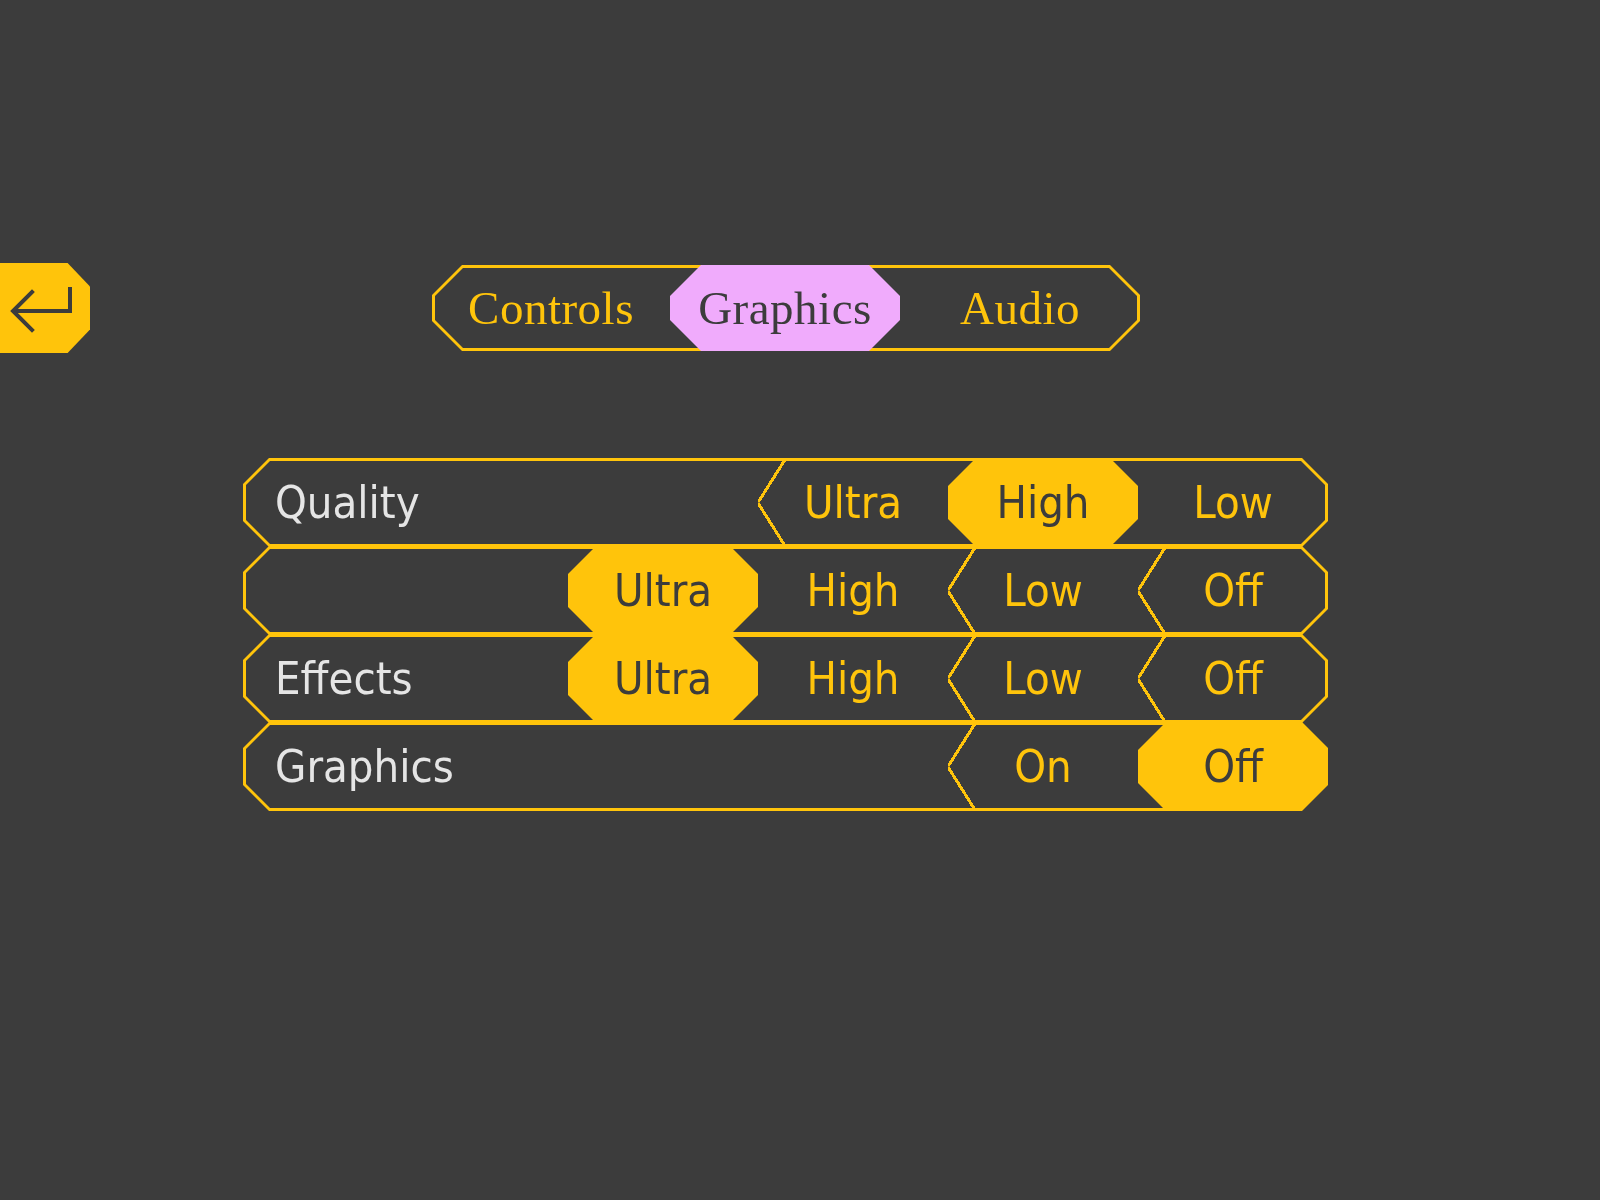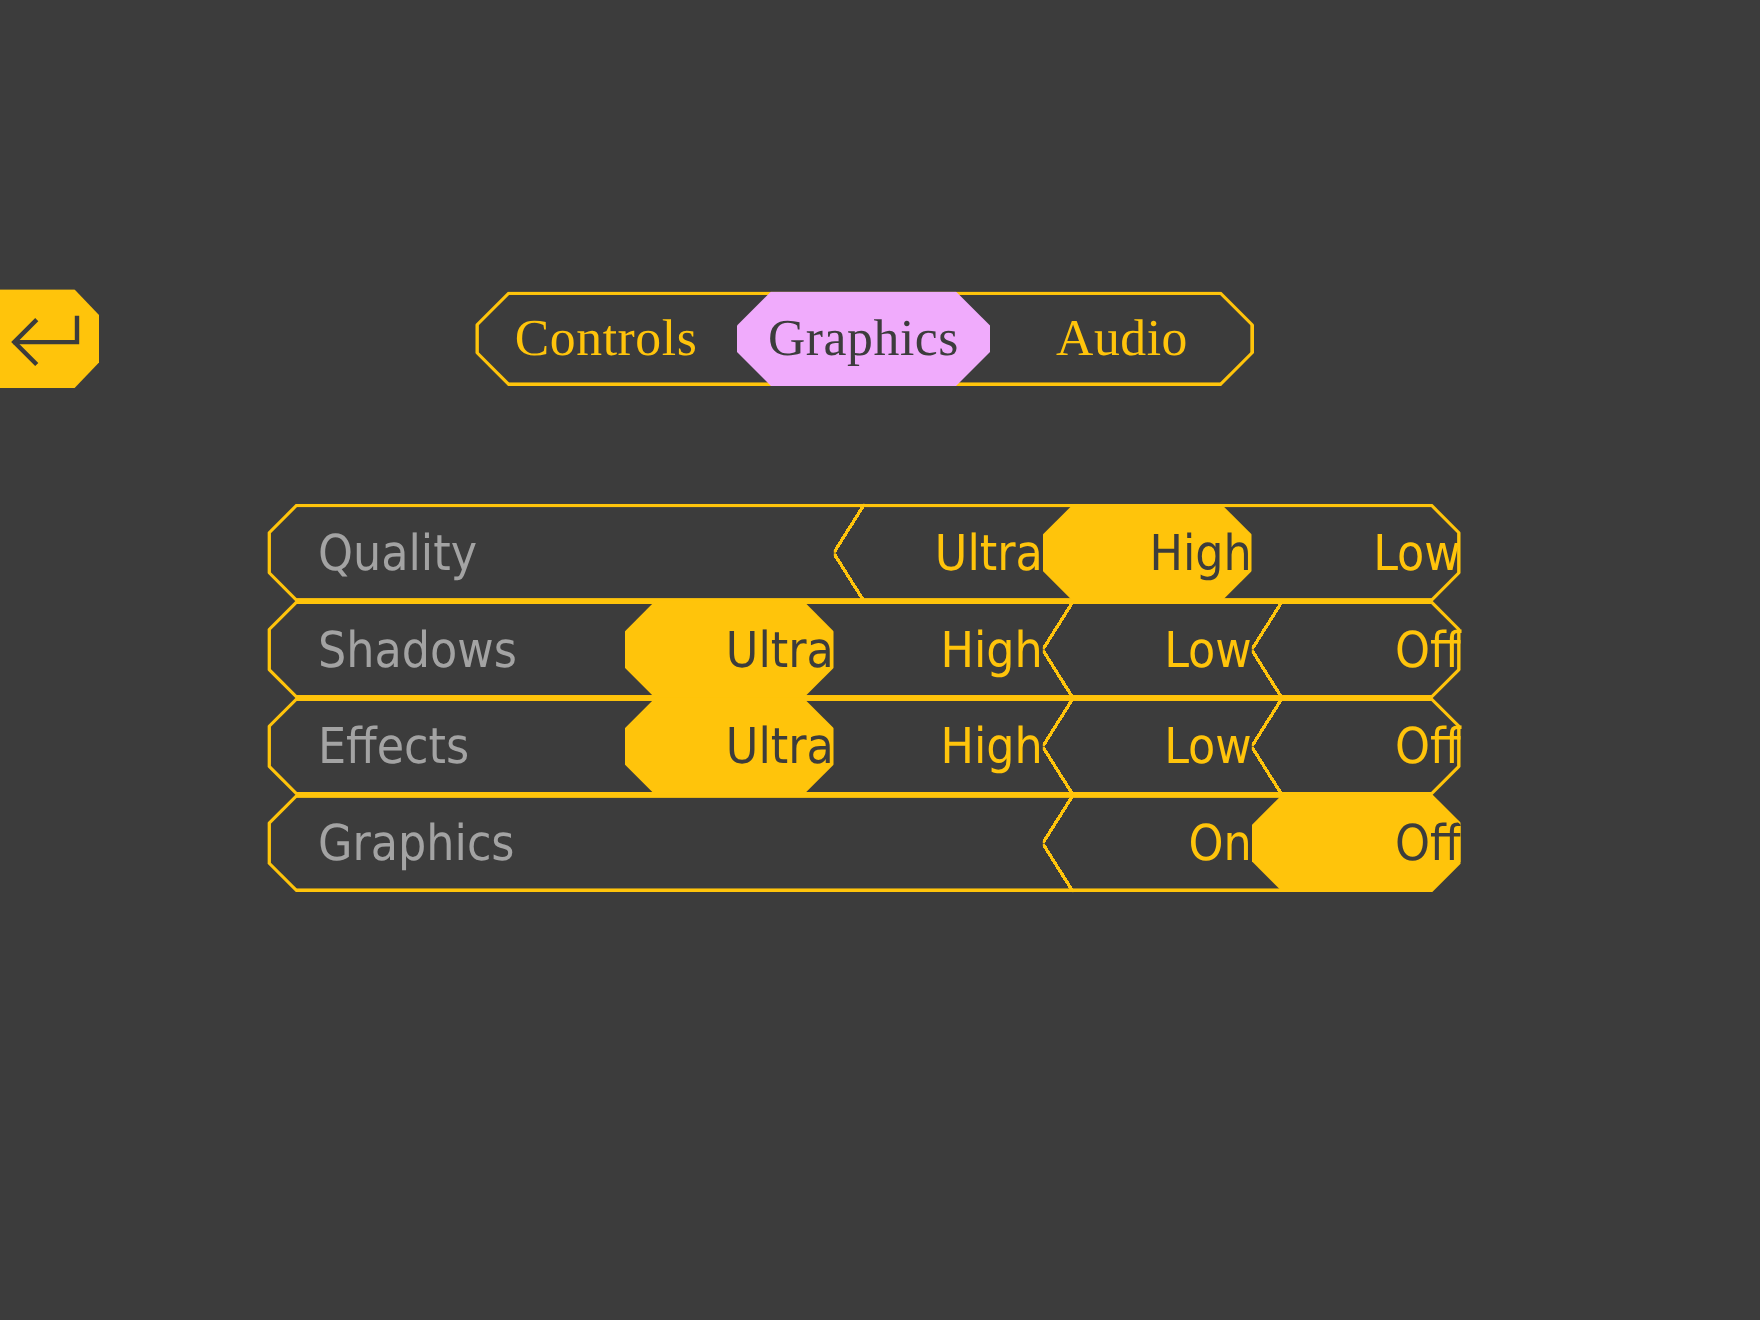--- a/index.html
+++ b/index.html
@@ -82,29 +82,29 @@
     background:#3c3c3c;
     -webkit-clip-path: polygon(0 24px, 24px 0, calc(100% - 24px) 0, 100% 24px, 100% calc(100% - 24px), calc(100% - 24px) 100%, 24px 100%, 0 calc(100% - 24px));
     clip-path: polygon(0 24px, 24px 0, calc(100% - 24px) 0, 100% 24px, 100% calc(100% - 24px), calc(100% - 24px) 100%, 24px 100%, 0 calc(100% - 24px));
   }
   .srow-content {
     position:absolute; inset:0;
     display:flex; align-items:stretch;
   }
   .srow-label {
     display:flex; align-items:center;
-    padding-left:46px;
-    font-size:45px; color:#a3a3a3;
+    padding-left:32px;
+    font-size:45px; color:#e5e5e5;
     white-space:nowrap;
     font-stretch:condensed;
   }
   .srow-spacer { flex:1 1 auto; }
   .srow-opts { display:flex; align-items:stretch; }
   .opt {
-    display:flex; align-items:center; justify-content:flex-end;
+    display:flex; align-items:center; justify-content:center;
     font-size:45px; color:#ffc40b;
     cursor:pointer; position:relative;
     font-stretch:condensed;
   }
   .opt.sel {
     background:#ffc40b; color:#3c3c3c;
     -webkit-clip-path: polygon(0 28px, 28px 0, calc(100% - 28px) 0, 100% 28px, 100% calc(100% - 28px), calc(100% - 28px) 100%, 28px 100%, 0 calc(100% - 28px));
     clip-path: polygon(0 28px, 28px 0, calc(100% - 28px) 0, 100% 28px, 100% calc(100% - 28px), calc(100% - 28px) 100%, 28px 100%, 0 calc(100% - 28px));
   }
   
@@ -165,21 +165,20 @@
             <span>Low</span>
           </div>
         </div>
       </div>
     </div>
 
     <div class="srow">
       <div class="srow-frame"></div>
       <div class="srow-inner"></div>
       <div class="srow-content">
-        <div class="srow-label">Shadows</div>
         <div class="srow-spacer"></div>
         <div class="srow-opts">
           <div class="opt sel" style="width:190px">
             <span>Ultra</span>
           </div>
           <div class="opt" style="width:190px">
             <span>High</span>
           </div>
           <div class="opt div" style="width:190px">
             <span>Low</span>

